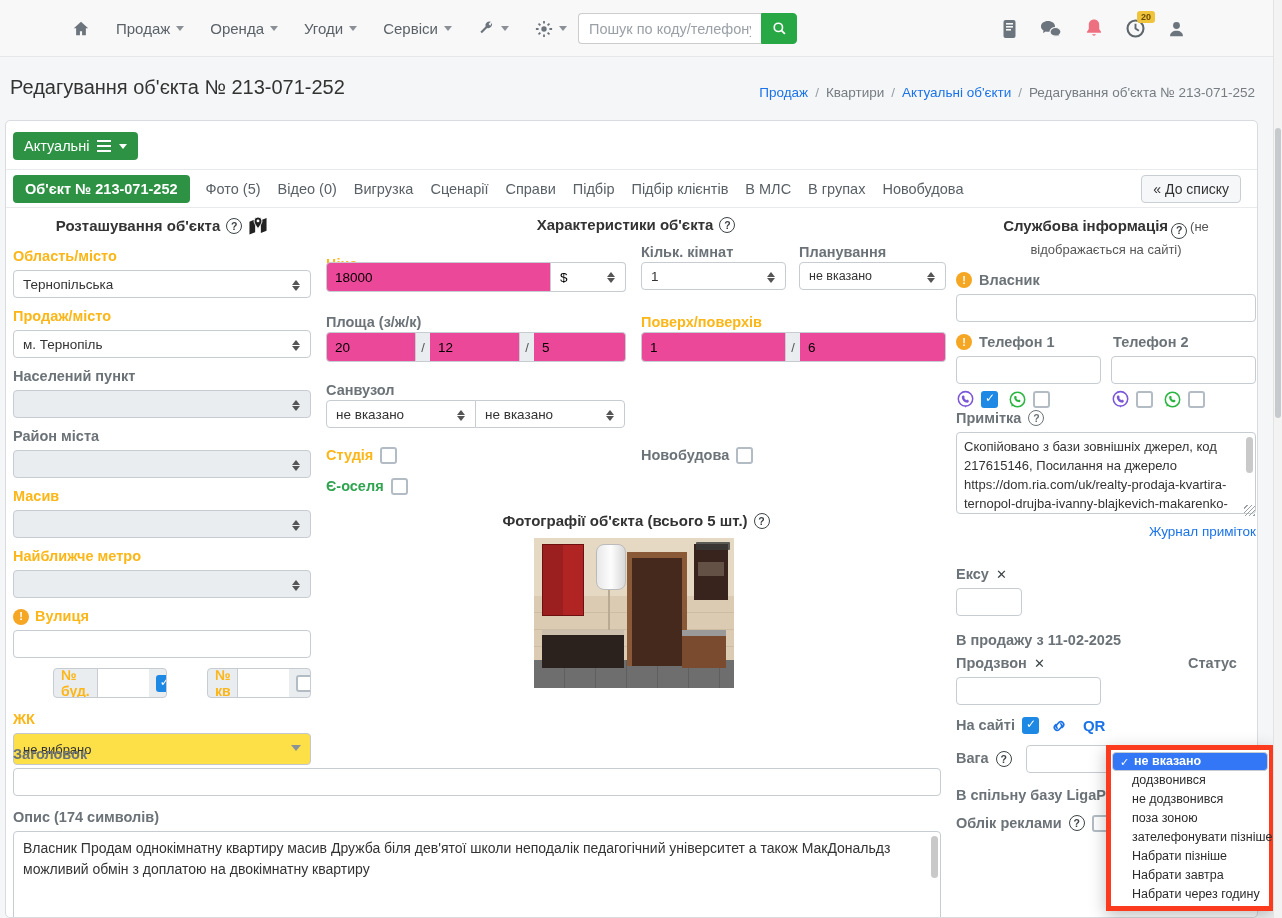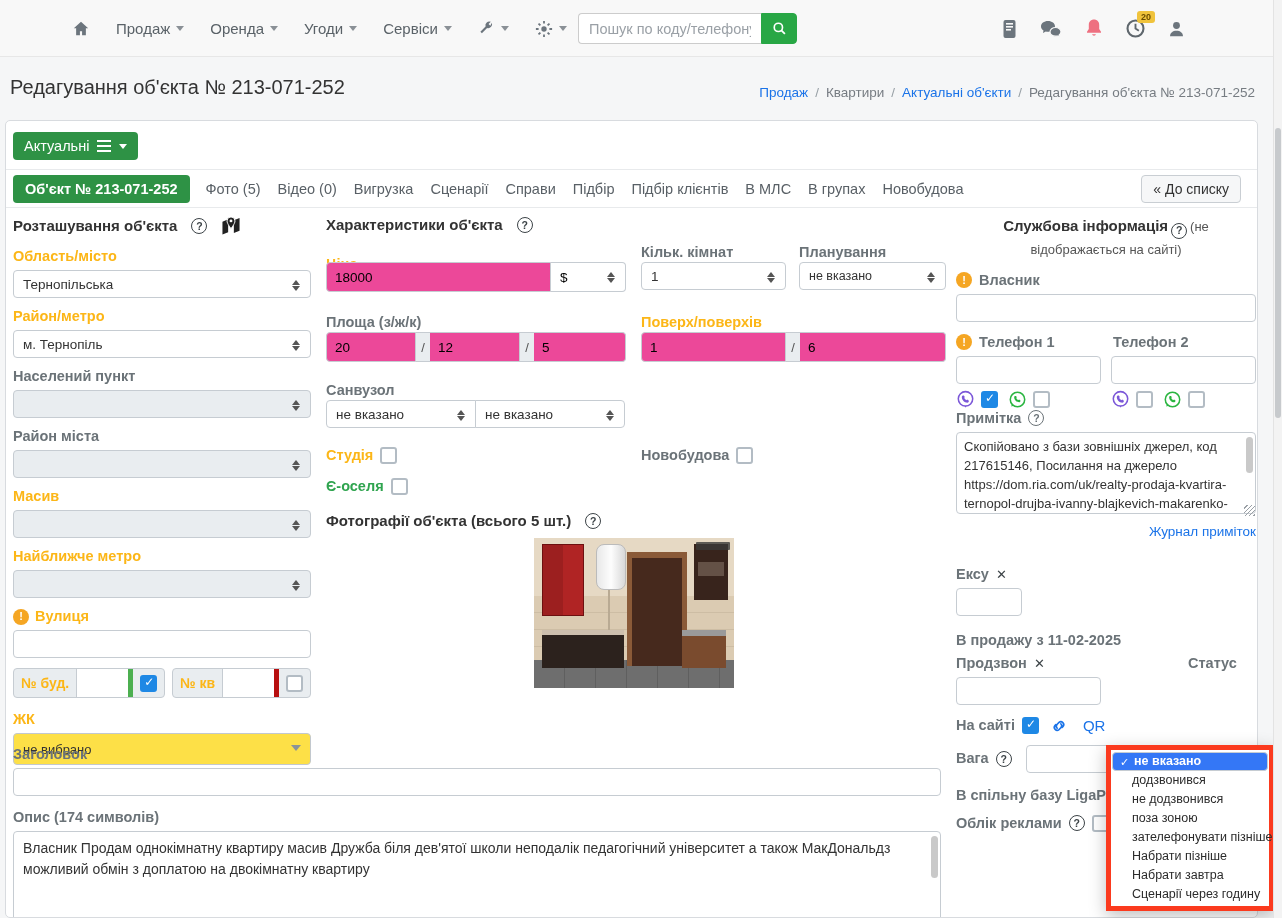--- a/index.html
+++ b/index.html
@@ -52,25 +52,25 @@
   .cb.on::after { content:"✓"; position:absolute; left:2px; top:-2px; color:#fff; font-size:12px; font-weight:bold; }
   .qicon { width:16px; height:16px; border:1.5px solid #3c4347; border-radius:50%; color:#3c4347; font-size:10.5px; font-weight:bold; display:inline-flex; align-items:center; justify-content:center; flex:none; }
   .qicon::after { content:"?"; }
   .warn { width:16px; height:16px; border-radius:50%; background:#f5a623; color:#fff; font-size:11px; font-weight:bold; display:inline-flex; align-items:center; justify-content:center; flex:none; }
   .warn::after { content:"!"; }
   .xicon { color:#3c4347; font-size:13px; font-weight:bold; cursor:pointer; }
   .xicon::after { content:"✕"; }
 
   
   .leftcol { position:absolute; left:7px; top:95px; width:298px; }
-  .sec-head { display:flex; align-items:center; justify-content:flex-start; gap:14px; font-size:15px; font-weight:bold; color:#333; margin-bottom:13px; }
+  .sec-head { display:flex; align-items:center; justify-content:center; gap:6px; font-size:15px; font-weight:bold; color:#333; margin-bottom:13px; }
   .field { margin-bottom:10px; }
   .field .lbl { display:flex; align-items:center; gap:6px; margin-bottom:5px; }
   .bgrow { display:flex; justify-content:space-between; margin:2px 0 13px 0; }
-  .bgroup { display:flex; align-items:stretch; height:30px; border:1px solid #c6ccd2; border-radius:4px; background:#e9edf0; overflow:hidden; }
+  .bgroup { display:flex; align-items:stretch; height:30px; border:1px solid #c6ccd2; border-radius:4px; background:#e9edf0; overflow:hidden;margin-left:40px; }
   .bg-label { display:flex; align-items:center; padding:0 7px; color:#fcb617; font-weight:bold; font-size:14px; }
   .bg-input { width:52px; border:none; border-left:1px solid #c6ccd2; padding:0 6px; font-size:13.5px; font-family:inherit; }
   .bg-bar { width:5px; }
   .bg-cbwrap { display:flex; align-items:center; padding:0 7px; }
   .sel-single { position:relative; height:32px; border:1px solid #c2c8ce; border-radius:4px; background:#fde047; display:flex; align-items:center; padding:0 24px 0 9px; font-size:13px; color:#333; cursor:pointer; }
   .tri-down { position:absolute; right:9px; top:11px; border:5px solid transparent; border-top:6px solid #8a9299; }
 
   .midcol { position:absolute; left:320px; top:95px; width:620px; }
   .midcol .abs { position:absolute; }
   .igroup { display:flex; height:30px; }
@@ -276,21 +276,21 @@
           </svg>
       </div>
       <div class="field">
         <div class="lbl y">Область/місто</div>
         <div class="sel">
             <span>Тернопільська</span>
             <span class="arrows"></span>
           </div>
       </div>
       <div class="field">
-        <div class="lbl y">Район/метро</div>
+        <div class="lbl y">Продаж/місто</div>
         <div class="sel">
             <span>м. Тернопіль</span>
             <span class="arrows"></span>
           </div>
       </div>
       <div class="field">
         <div class="lbl">Населений пункт</div>
         <div class="sel dis">
             <span class="arrows"></span>
           </div>
@@ -533,21 +533,21 @@
         <span class="lbl" style="position:absolute; left:232px; top:0;">Статус</span>
         <input class="inp" style="width: 145px;">
       </div>
 
       <div class="chkrow" style="margin-top:12px;">
         <span class="lbl">На сайті</span>
         <span class="cb on"></span>
         <svg width="18" height="18" viewBox="0 0 20 20" style="margin-left:4px;">
             <path d="M8 12.5a3.2 3.2 0 010-4.5l2-2a3.2 3.2 0 014.5 4.5l-1 1M12 7.5a3.2 3.2 0 010 4.5l-2 2a3.2 3.2 0 01-4.5-4.5l1-1" fill="none" stroke="#1a73e8" stroke-width="1.8" stroke-linecap="round"></path>
           </svg>
-        <span class="link" style="font-weight:normal; font-size:15px; margin-left:8px;">QR</span>
+        <span class="link" style="font-weight:bold; font-size:15px; margin-left:8px;">QR</span>
       </div>
 
       <div style="display:flex; align-items:center; margin-top:10px;">
         <span class="lbl">Вага</span>
         <span class="qicon" style="border-color:#3c4347; margin-left:7px;"></span>
         <input class="inp" style="width: 150px; margin-left: 14px;">
       </div>
 
       <div class="lbl" style="margin-top:14px; white-space:nowrap; overflow:hidden;">В спільну базу LigaPr</div>
 
@@ -571,21 +571,21 @@
 
   <div class="annotation">
     <div class="dd-list">
       <div class="dd-item sel">не вказано</div>
       <div class="dd-item">додзвонився</div>
       <div class="dd-item">не додзвонився</div>
       <div class="dd-item">поза зоною</div>
       <div class="dd-item">зателефонувати пізніше</div>
       <div class="dd-item">Набрати пізніше</div>
       <div class="dd-item">Набрати завтра</div>
-      <div class="dd-item">Сценарії через годину</div>
+      <div class="dd-item">Набрати через годину</div>
     </div>
   </div>
 
   <div class="scrollbar">
     <div class="scroll-thumb"></div>
   </div>
 
 </div>
 
 </body></html>

